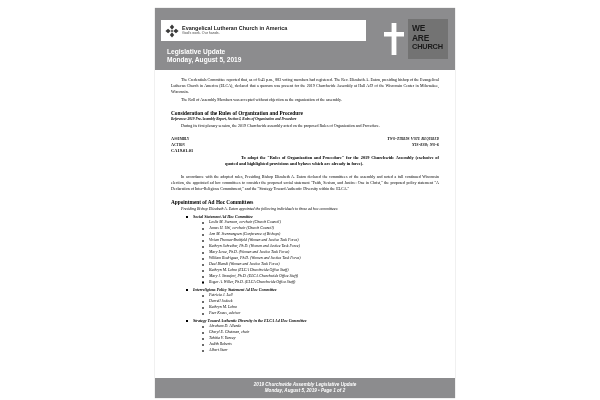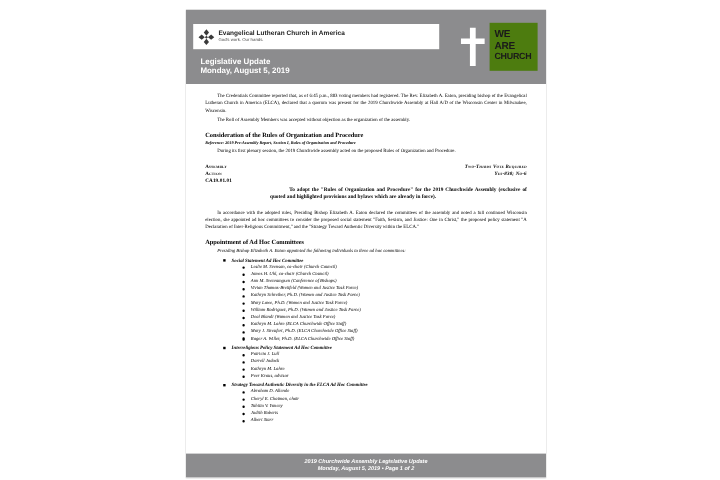--- a/index.html
+++ b/index.html
@@ -106,21 +106,21 @@
   }
   .cross-icon {
     width: 20px;
     height: 32px;
     margin-right: 4px;
     flex: 0 0 20px;
   }
   .we-are-church {
     width: 40px;
     height: 40px;
-    background: #4d7c0f;
+    background: #737373;
     box-sizing: border-box;
     padding: 0 3px 3px 4px;
     display: flex;
     flex-direction: column;
     justify-content: center;
   }
   .wac-line {
     font-family: "Liberation Sans", sans-serif;
     font-size: 8.4px;
     font-weight: bold;

